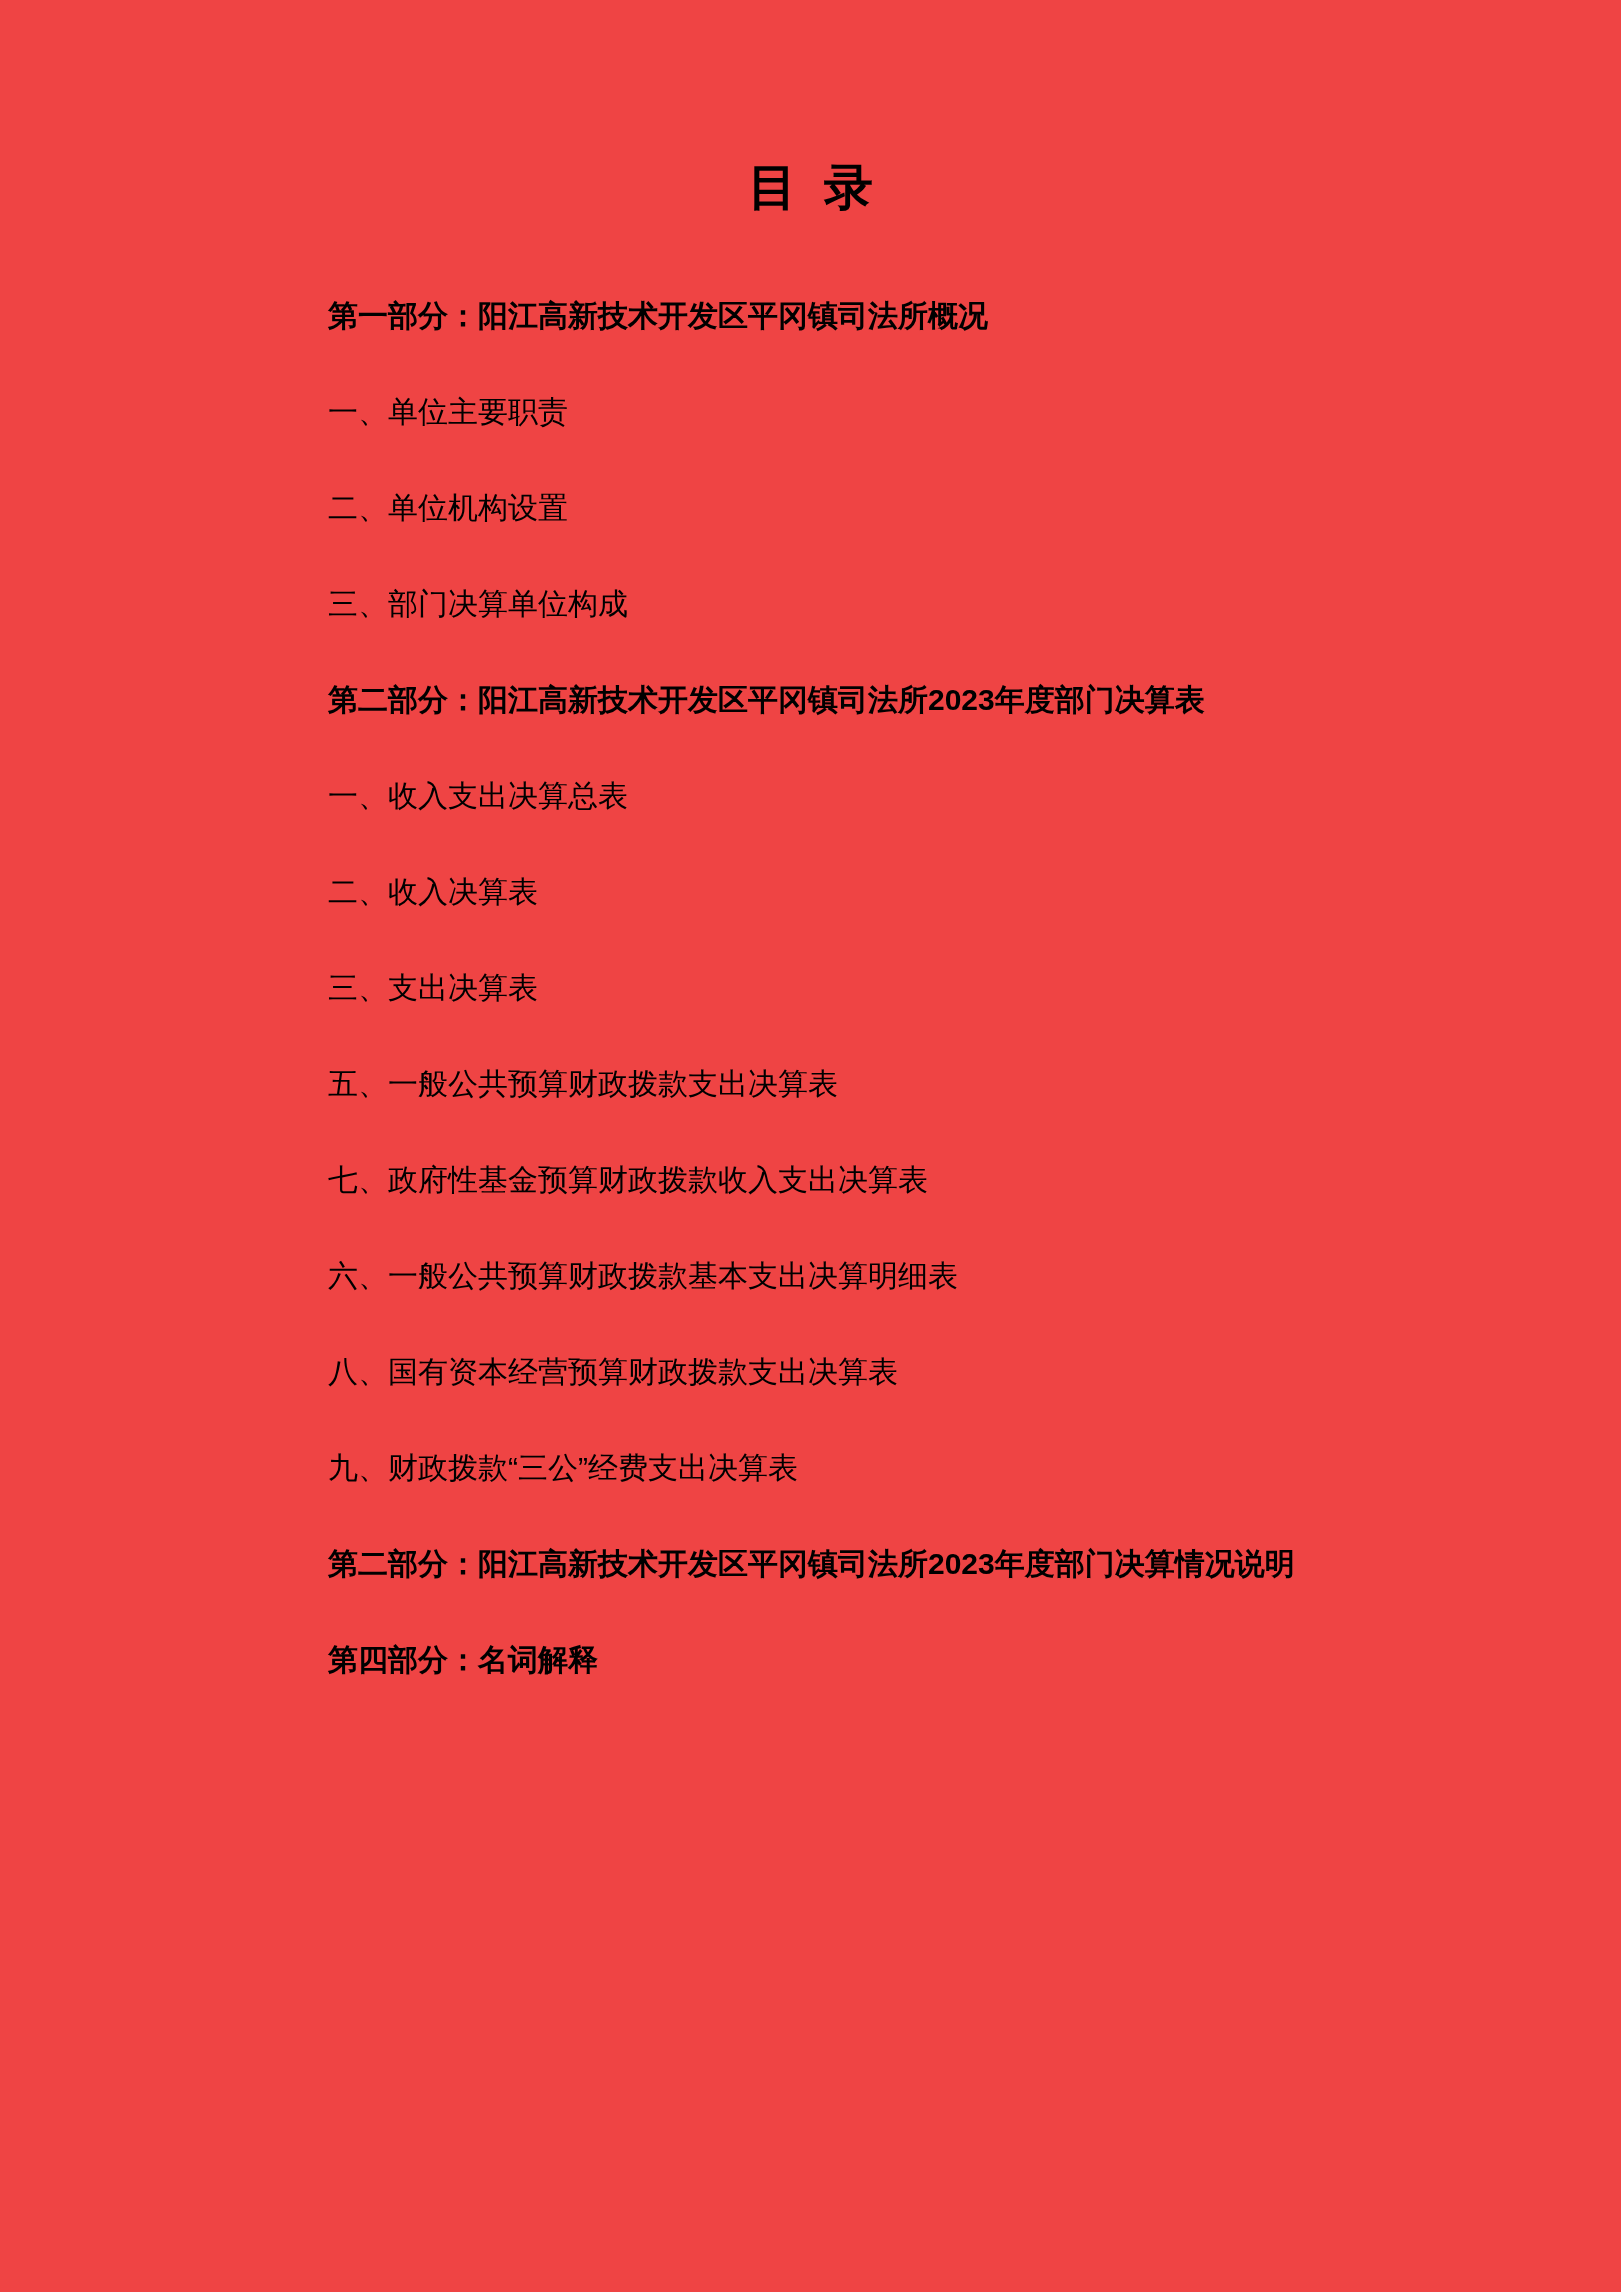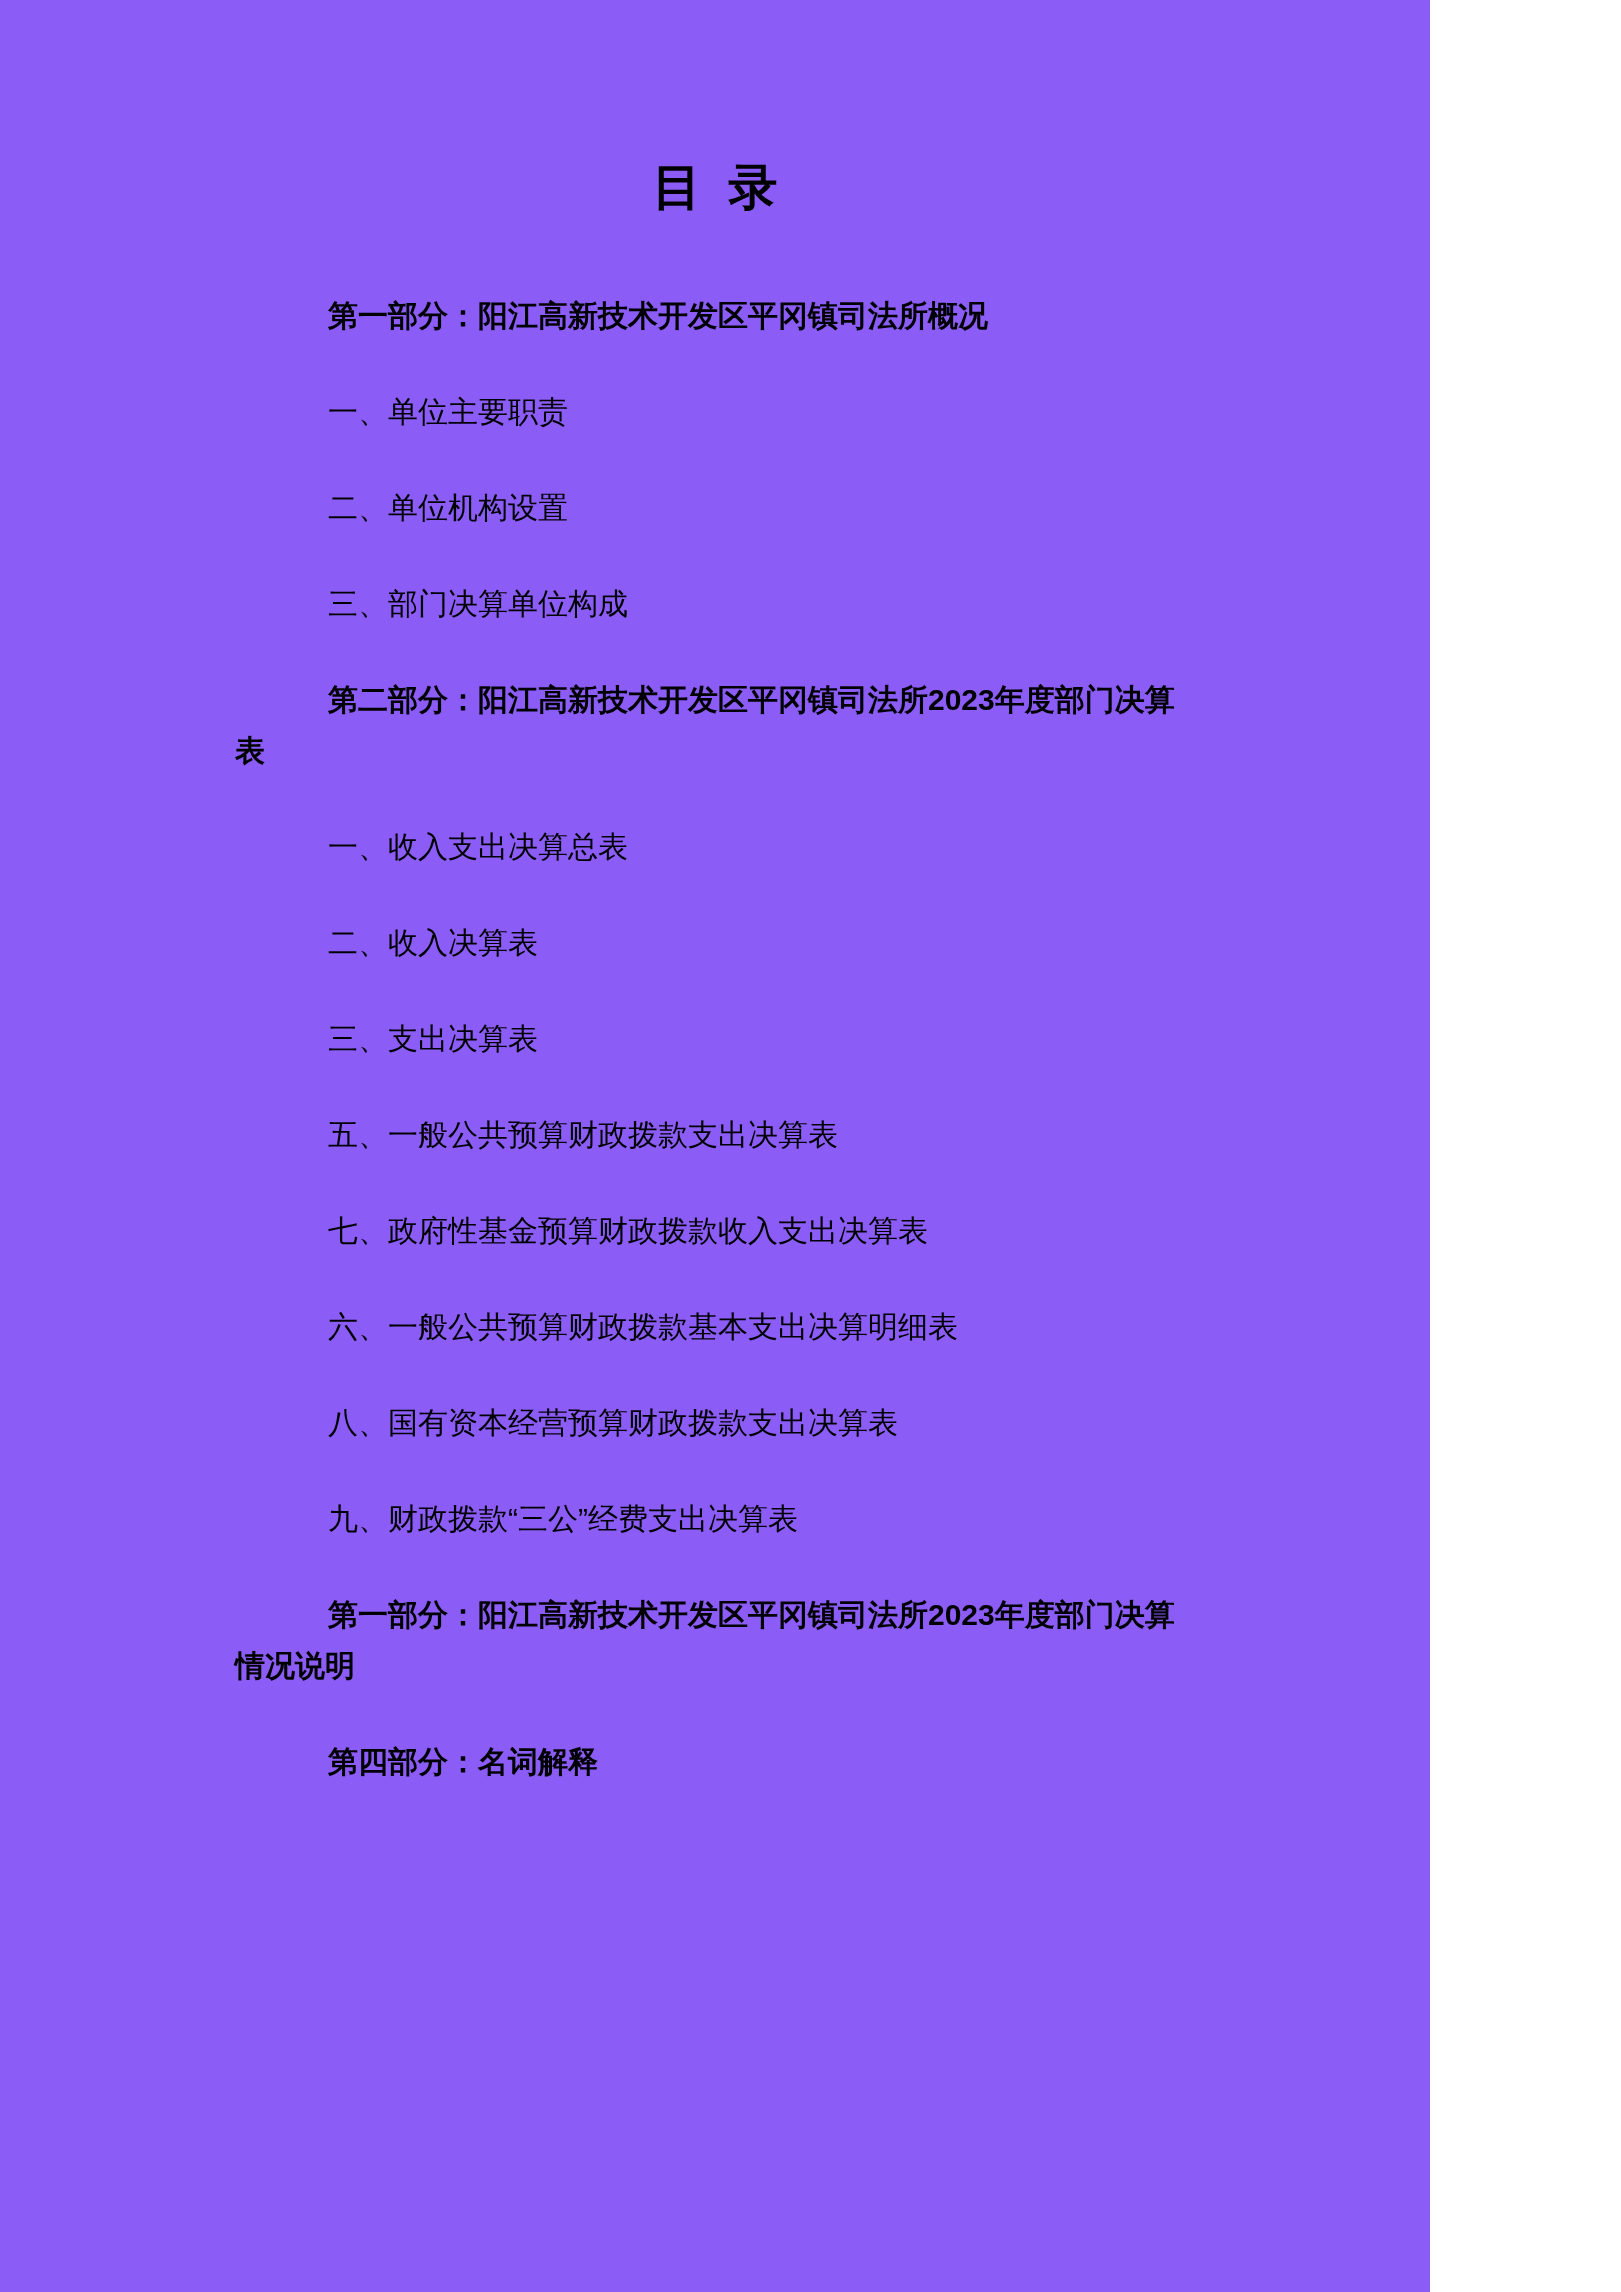--- a/index.html
+++ b/index.html
@@ -2,23 +2,23 @@
 <html><head>
 <meta charset="utf-8">
 <style>
   html, body {
     margin: 0;
     padding: 0;
     background: #ffffff;
   }
   .page {
     position: relative;
-    width: 1430px;
+    width: 1621px;
     height: 2293px;
-    background: #8b5cf6;
+    background: #ef4444;
     color: #000000;
     font-family: "Liberation Sans", sans-serif;
     box-sizing: border-box;
     padding: 155px 235px 0 235px;
     overflow: hidden;
   }
   .doc-title {
     margin: 0 0 71px 0;
     font-size: 49px;
     line-height: 64px;
@@ -66,17 +66,17 @@
   <p class="toc-para toc-item">五、一般公共预算财政拨款支出决算表</p>
 
   <p class="toc-para toc-item">七、政府性基金预算财政拨款收入支出决算表</p>
 
   <p class="toc-para toc-item">六、一般公共预算财政拨款基本支出决算明细表</p>
 
   <p class="toc-para toc-item">八、国有资本经营预算财政拨款支出决算表</p>
 
   <p class="toc-para toc-item">九、财政拨款“三公”经费支出决算表</p>
 
-  <p class="toc-para toc-heading">第一部分：阳江高新技术开发区平冈镇司法所2023年度部门决算情况说明</p>
+  <p class="toc-para toc-heading">第二部分：阳江高新技术开发区平冈镇司法所2023年度部门决算情况说明</p>
 
   <p class="toc-para toc-heading">第四部分：名词解释</p>
 </div>
 
 
 </body></html>

